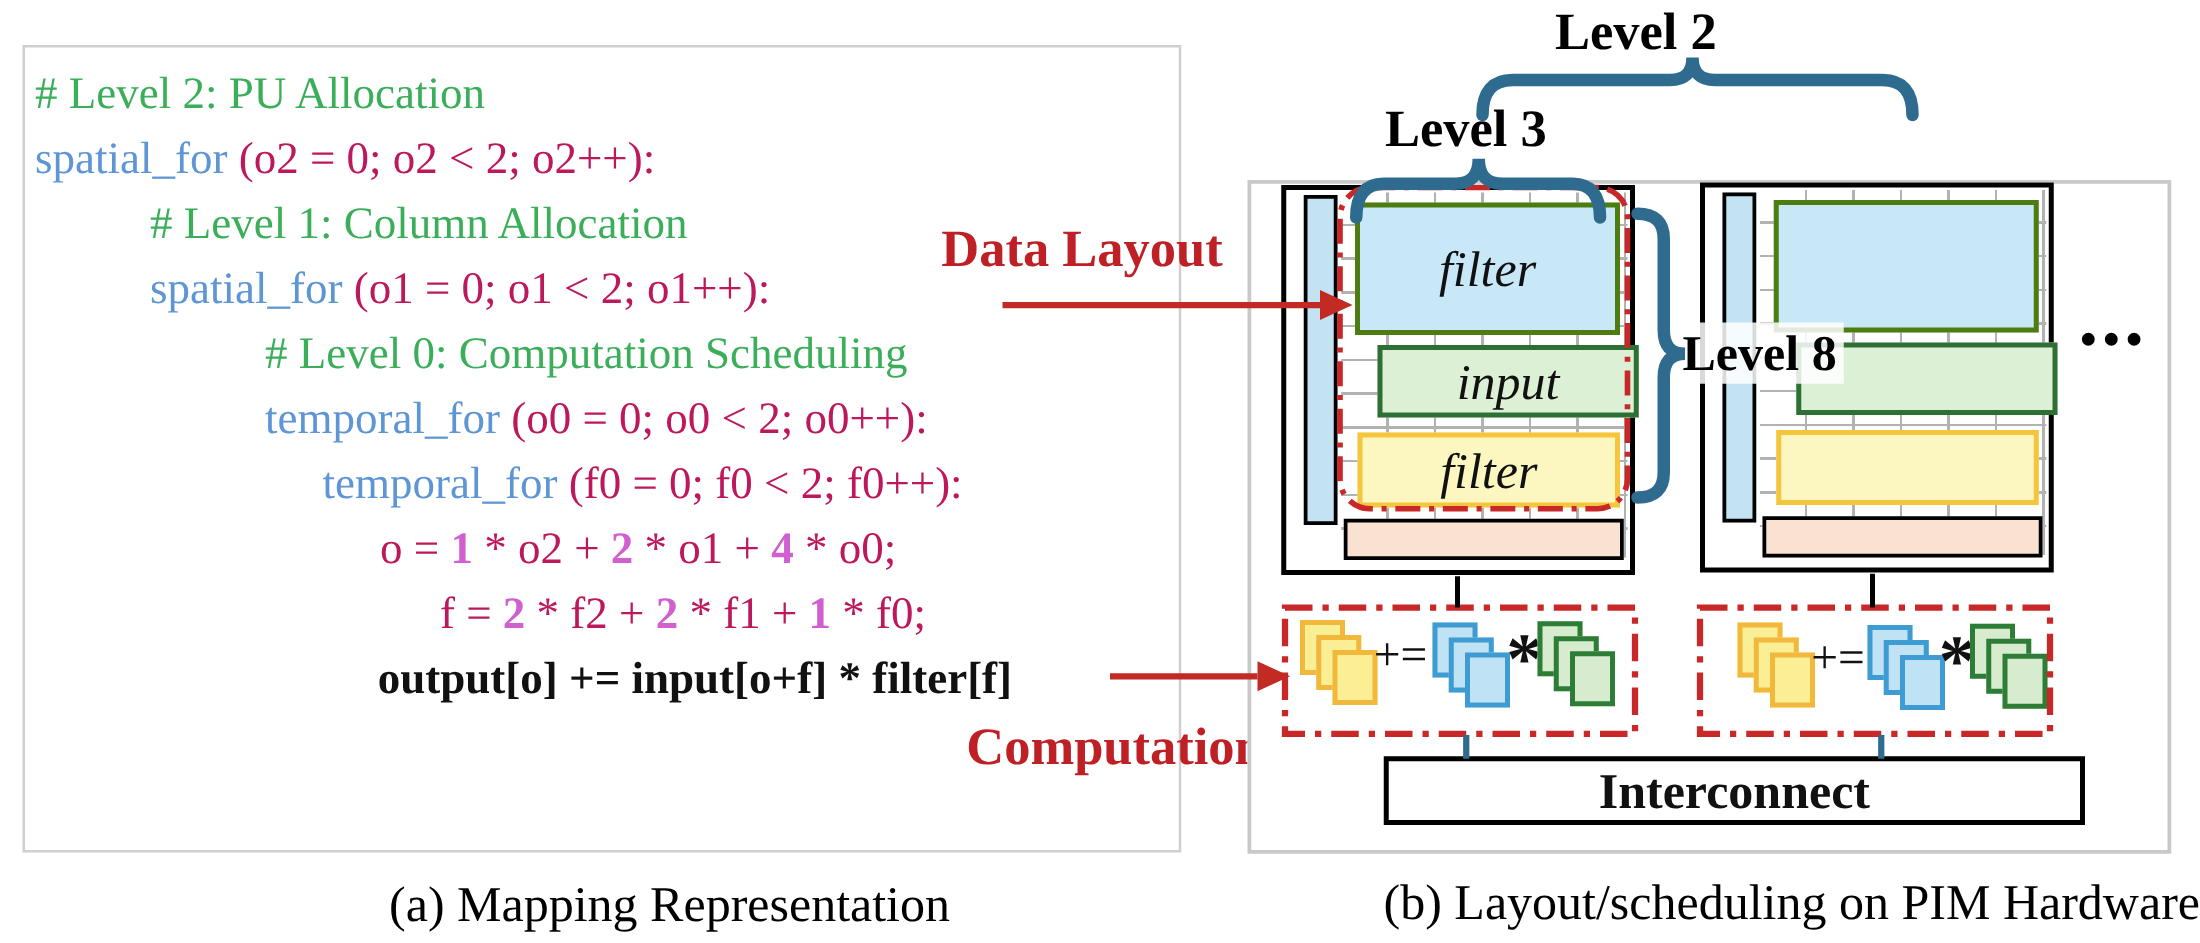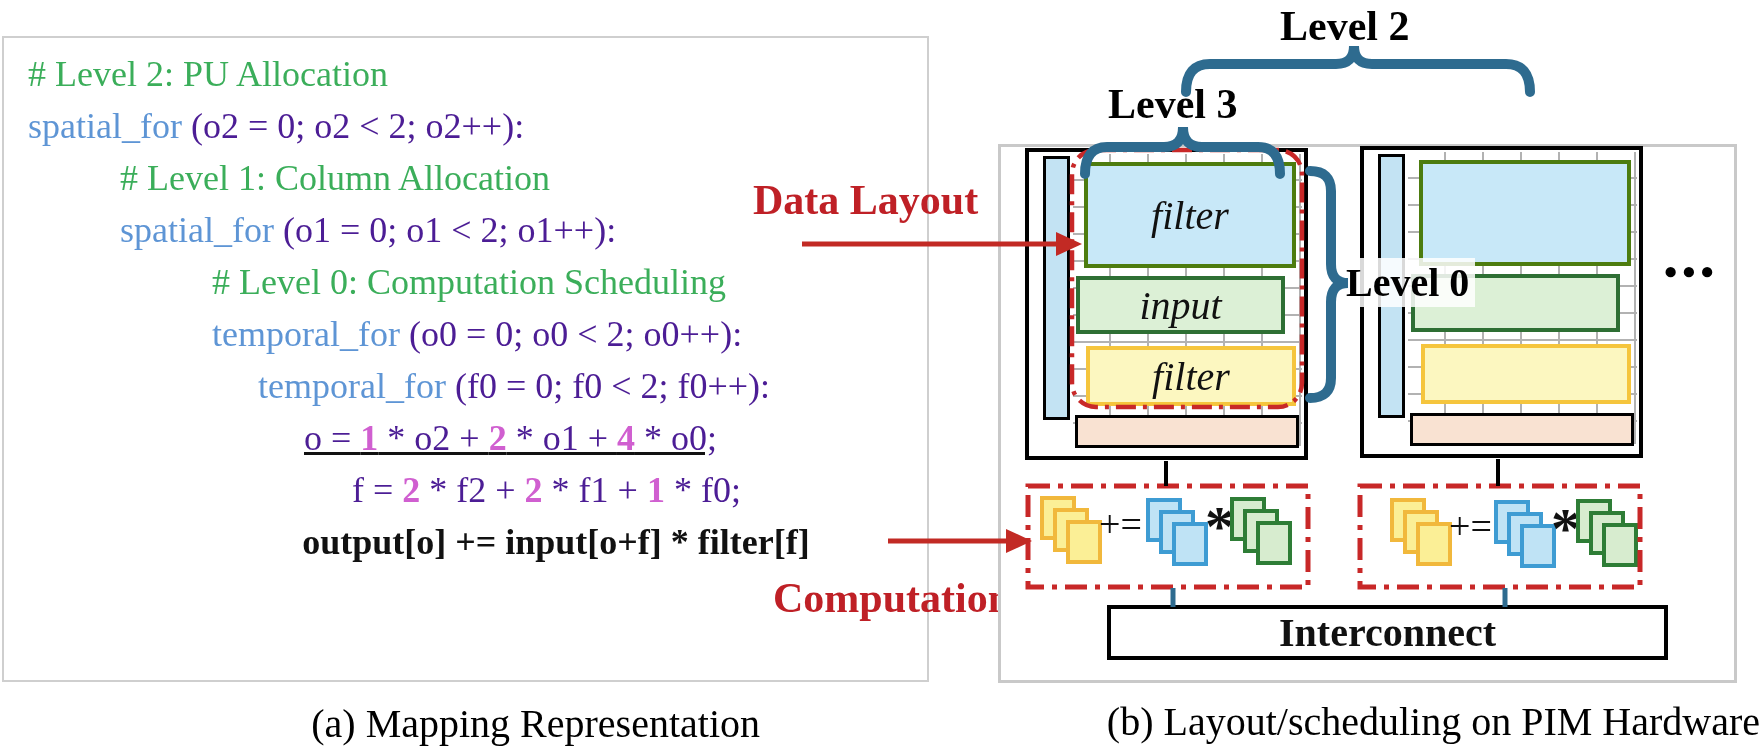--- a/index.html
+++ b/index.html
@@ -1,27 +1,27 @@
 <!DOCTYPE html>
 <html><head>
 <meta charset="utf-8">
 <style>
   html,body{margin:0;padding:0;background:#fff;}
   body{width:1760px;height:754px;position:relative;overflow:hidden;
        font-family:"Liberation Serif",serif;color:#111;}
   .abs{position:absolute;box-sizing:border-box;}
 
   
-  .code-box{left:2px;top:36px;width:927px;height:646px;background:#fff;
-            border:2px solid #cfcfcf;padding-top:10px;padding-left:16px;}
+  .code-box{left:18px;top:36px;width:927px;height:646px;background:#fff;
+            border:2px solid #cfcfcf;padding-top:10px;}
   .code-line{font-size:36px;line-height:52px;white-space:pre;}
   .c-green{color:#3BAE5A;}
   .c-blue{color:#5E95D5;}
   .c-magenta{color:#D05FD0;font-weight:bold;}
-  .c-black{color:#4c1d95;}
+  .c-black{color:#be185d;}
   .c-black-bold{color:#111;font-weight:bold;margin-left:12px;}
 
   .caption{font-weight:normal;font-size:40px;color:#000;text-align:right;}
   .caption-a{left:120px;top:700px;width:640px;}
   .caption-b{left:990px;top:698px;width:770px;}
 
   .red-label{font-weight:bold;color:#BF2026;white-space:nowrap;}
   .lbl-data-layout{left:753px;top:176px;font-size:42px;}
   .lbl-computation{left:773px;top:574px;font-size:42px;}
 
@@ -35,26 +35,26 @@
 
   .pu-grid{left:44px;top:2px;width:229px;height:292px;
      background-image:
        repeating-linear-gradient(to right,transparent 0 36px,#b2b2b2 36px 38px),
        repeating-linear-gradient(to bottom,transparent 0 25px,#b2b2b2 25px 27px);}
   .col-bar{left:14px;top:4px;width:27px;height:264px;background:#C3E3F3;border:3px solid #000;}
 
   .blk{display:flex;align-items:center;justify-content:center;
        font-style:italic;font-size:40px;color:#111;}
   .blk-filter{left:55px;top:10px;width:212px;height:106px;background:#C8E8F8;border:4px solid #4d7c0f;}
-  .blk-input {left:47px;top:124px;width:209px;height:58px;background:#DCF0D6;border:4px solid #2E6F34;}
+  .blk-input {left:73px;top:124px;width:209px;height:58px;background:#DCF0D6;border:4px solid #2E6F34;}
   .blk-output{left:57px;top:194px;width:210px;height:60px;background:#FCF7C0;border:4px solid #F5C53D;}
   .blk-peach {left:46px;top:263px;width:224px;height:33px;background:#F9E2D2;border:3px solid #000;}
 
   .lvl-label{font-weight:bold;color:#000;white-space:nowrap;}
-  .lbl-level2{left:1280px;top:2px;font-size:42px;}
+  .lbl-level2{left:1244px;top:2px;font-size:42px;}
   .lbl-level1{left:1108px;top:80px;font-size:42px;}
   .lbl-level0{left:1340px;top:258px;font-size:40px;background:rgba(255,255,255,.85);padding:1px 6px;}
 
   .dots{left:1664px;top:250px;font-size:38px;font-weight:bold;letter-spacing:5px;color:#000;}
 
   
   .stack{width:62px;height:68px;}
   .card{position:absolute;width:36px;height:44px;box-sizing:border-box;border:4px solid;}
   .card-yellow{background:#FBEF96;border-color:#F1B83C;}
   .card-blue  {background:#BFE3F5;border-color:#3E9CD3;}
@@ -72,21 +72,21 @@
 
 <div class="abs code-box">
   <div>
       <div class="code-line" style="padding-left: 8px;"><span class="c-green"># Level 2: PU Allocation</span></div>
       <div class="code-line" style="padding-left: 8px;"><span class="c-blue">spatial_for</span><span class="c-black"> (o2 = 0; o2 &lt; 2; o2++):</span></div>
       <div class="code-line" style="padding-left: 100px;"><span class="c-green"># Level 1: Column Allocation</span></div>
       <div class="code-line" style="padding-left: 100px;"><span class="c-blue">spatial_for</span><span class="c-black"> (o1 = 0; o1 &lt; 2; o1++):</span></div>
       <div class="code-line" style="padding-left: 192px;"><span class="c-green"># Level 0: Computation Scheduling</span></div>
       <div class="code-line" style="padding-left: 192px;"><span class="c-blue">temporal_for</span><span class="c-black"> (o0 = 0; o0 &lt; 2; o0++):</span></div>
       <div class="code-line" style="padding-left: 238px;"><span class="c-blue">temporal_for</span><span class="c-black"> (f0 = 0; f0 &lt; 2; f0++):</span></div>
-      <div class="code-line" style="padding-left: 284px; text-decoration: underline;"><span class="c-black">o = </span><span class="c-magenta">1</span><span class="c-black"> * o2 + </span><span class="c-magenta">2</span><span class="c-black"> * o1 + </span><span class="c-magenta">4</span><span class="c-black"> * o0;</span></div>
+      <div class="code-line" style="padding-left: 284px;"><span class="c-black">o = </span><span class="c-magenta">1</span><span class="c-black"> * o2 + </span><span class="c-magenta">2</span><span class="c-black"> * o1 + </span><span class="c-magenta">4</span><span class="c-black"> * o0;</span></div>
       <div class="code-line" style="padding-left: 284px; margin-left: 48px;"><span class="c-black">f = </span><span class="c-magenta">2</span><span class="c-black"> * f2 + </span><span class="c-magenta">2</span><span class="c-black"> * f1 + </span><span class="c-magenta">1</span><span class="c-black"> * f0;</span></div>
       <div class="code-line" style="padding-left: 270.2px;"><span class="c-black-bold">output[o] += input[o+f] * filter[f]</span></div>
     </div>
 </div>
 
 <div class="abs red-label lbl-data-layout">Data Layout</div>
 <div class="abs red-label lbl-computation">Computation</div>
 
 <div class="abs caption caption-a">(a) Mapping Representation</div>
 <div class="abs caption caption-b">(b) Layout/scheduling on PIM Hardware</div>
@@ -106,21 +106,21 @@
   <div class="abs pu-grid"></div>
   <div class="abs col-bar"></div>
   <div class="abs blk blk-filter"></div>
   <div class="abs blk blk-input"></div>
   <div class="abs blk blk-output"></div>
   <div class="abs blk blk-peach"></div>
 </div>
 
 <div class="abs lvl-label lbl-level2">Level 2</div>
 <div class="abs lvl-label lbl-level1">Level 3</div>
-<div class="abs lvl-label lbl-level0">Level 0</div>
+<div class="abs lvl-label lbl-level0">Level 8</div>
 
 <div class="abs dots">•••</div>
 
 <div class="abs stack" style="left:1040px;top:496px;">
   <div class="card card-yellow" style="left:0;top:0;"></div>
   <div class="card card-yellow" style="left:13px;top:12px;"></div>
   <div class="card card-yellow" style="left:26px;top:24px;"></div>
 </div>
 <div class="abs op-pe" style="left:1099px;top:502px;">+=</div>
 <div class="abs stack" style="left:1146px;top:498px;">

